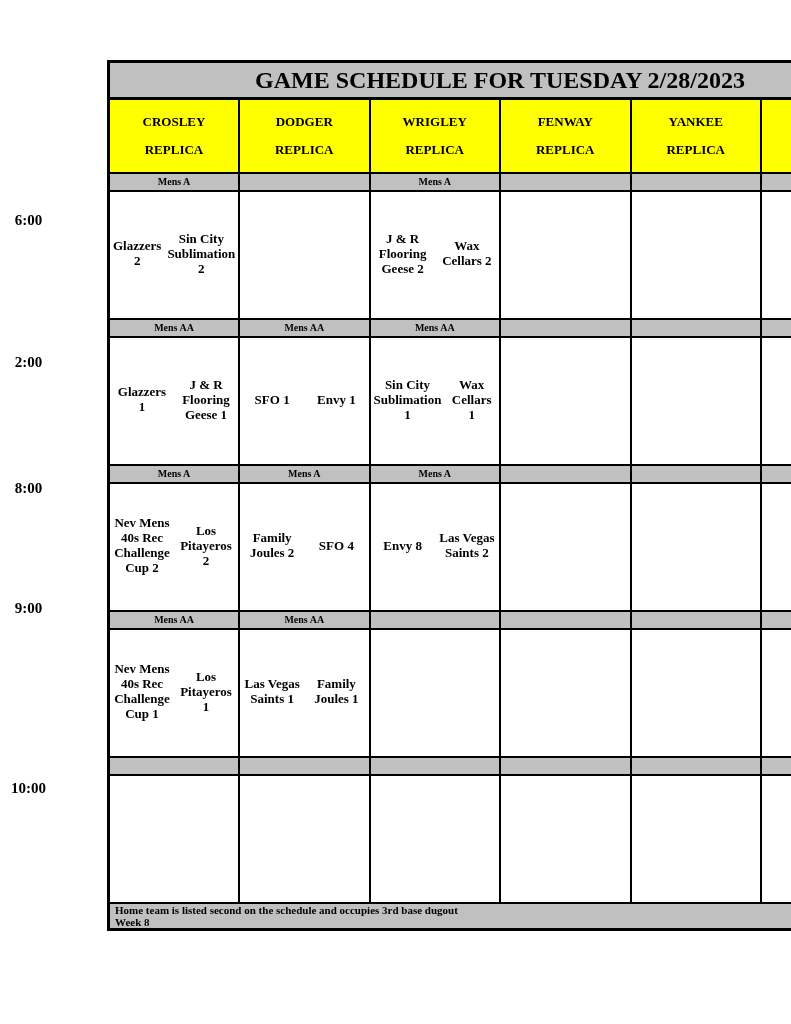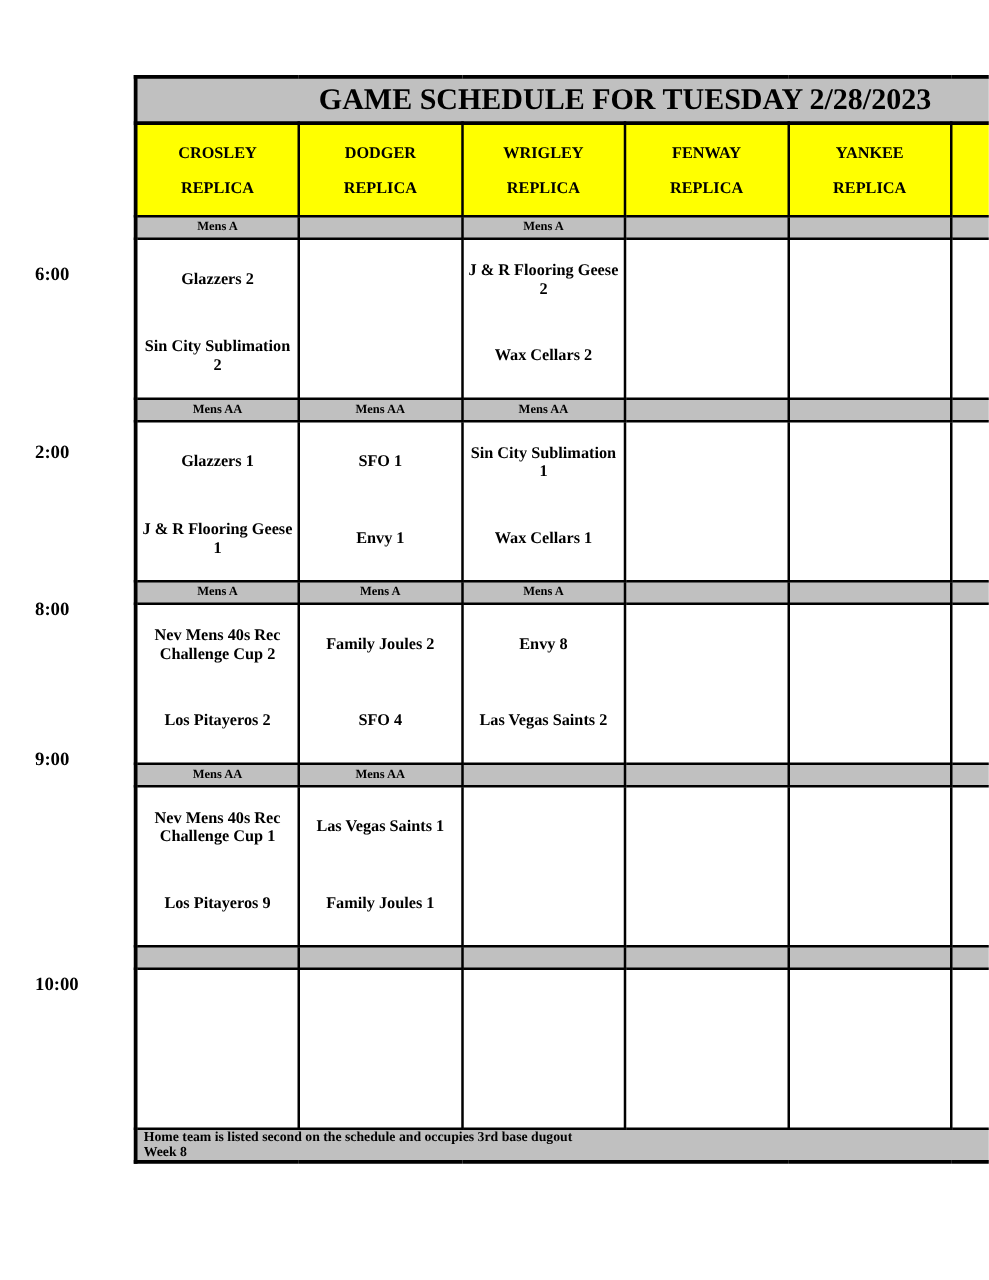--- a/index.html
+++ b/index.html
@@ -24,31 +24,31 @@
     background: #ffff00; height: 72px; text-align: center;
     font-weight: bold; font-size: 13px; vertical-align: middle;
   }
   .vline { line-height: 16px; }
   .vline + .vline { margin-top: 12px; }
   .div-cell {
     background: #c0c0c0; height: 16px; text-align: center;
     font-weight: bold; font-size: 10px; line-height: 14px;
   }
   .game-td { height: 126px; vertical-align: top; background: #fff; }
-  .gcell { display: flex; flex-direction: column; height: 122px; }
+  .gcell { display: flex; height: 122px; }
   .half {
     flex: 1; display: flex; align-items: center; justify-content: center;
     text-align: center; font-weight: bold; font-size: 13px;
     line-height: 15px; padding: 0 3px;
   }
   .footer-row td { background: #c0c0c0; height: 20px; font-weight: bold; font-size: 11px; }
   .footer-flex { display: flex; justify-content: space-between; padding: 0 5px; flex-direction: column; }
   .time-label {
-    position: absolute; left: 0; width: 57px; text-align: left;
-    font-weight: bold; font-size: 15px; margin-left: 28px;
+    position: absolute; left: 0; width: 57px; text-align: center;
+    font-weight: bold; font-size: 15px;
   }
   .tl-0 { top: 212px; } .tl-1 { top: 354px; } .tl-2 { top: 480px; }
   .tl-3 { top: 600px; } .tl-4 { top: 780px; }
 </style>
 </head>
 <body>
 
 <div>
   <div class="time-label tl-0">6:00</div>
   <div class="time-label tl-1">2:00</div>
@@ -236,21 +236,21 @@
     <td class="div-cell">Mens AA</td>
     <td class="div-cell"></td>
     <td class="div-cell"></td>
     <td class="div-cell"></td>
     <td class="div-cell"></td>
   </tr>
   <tr class="game-row">
     <td class="game-td">
           <div class="gcell">
             <div class="half">Nev Mens 40s Rec Challenge Cup 1</div>
-            <div class="half">Los Pitayeros 9</div>
+            <div class="half">Los Pitayeros 1</div>
           </div>
         </td>
     <td class="game-td">
           <div class="gcell">
             <div class="half">Las Vegas Saints 1</div>
             <div class="half">Family Joules 1</div>
           </div>
         </td>
     <td class="game-td">
           <div class="gcell">

